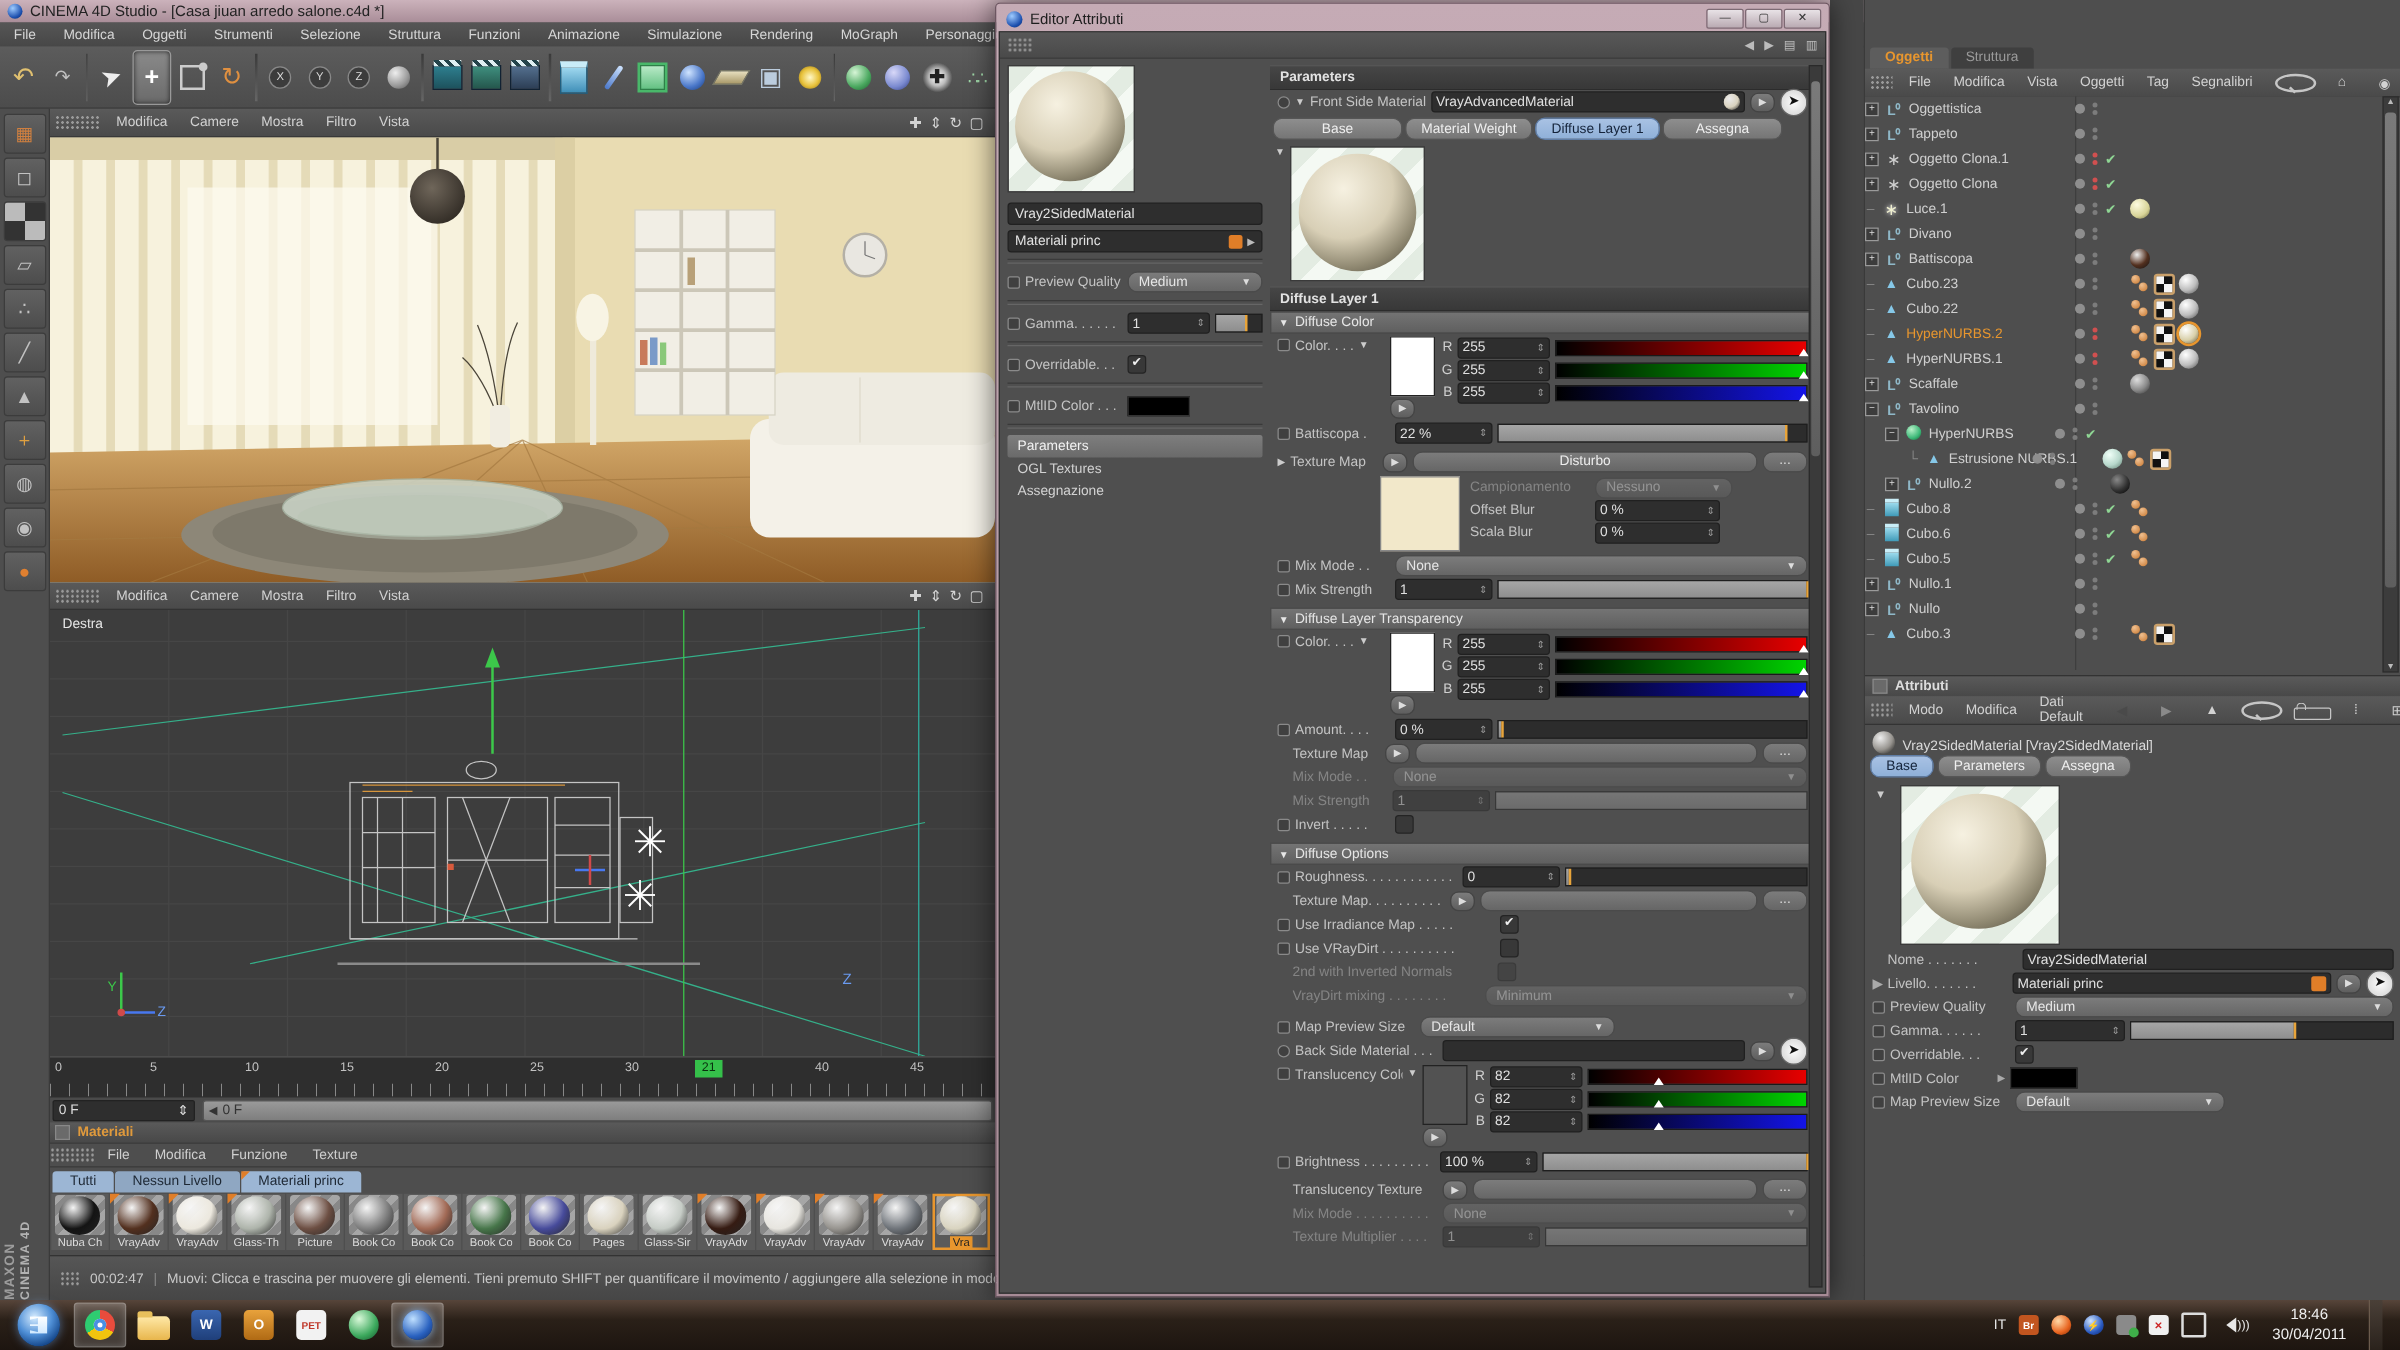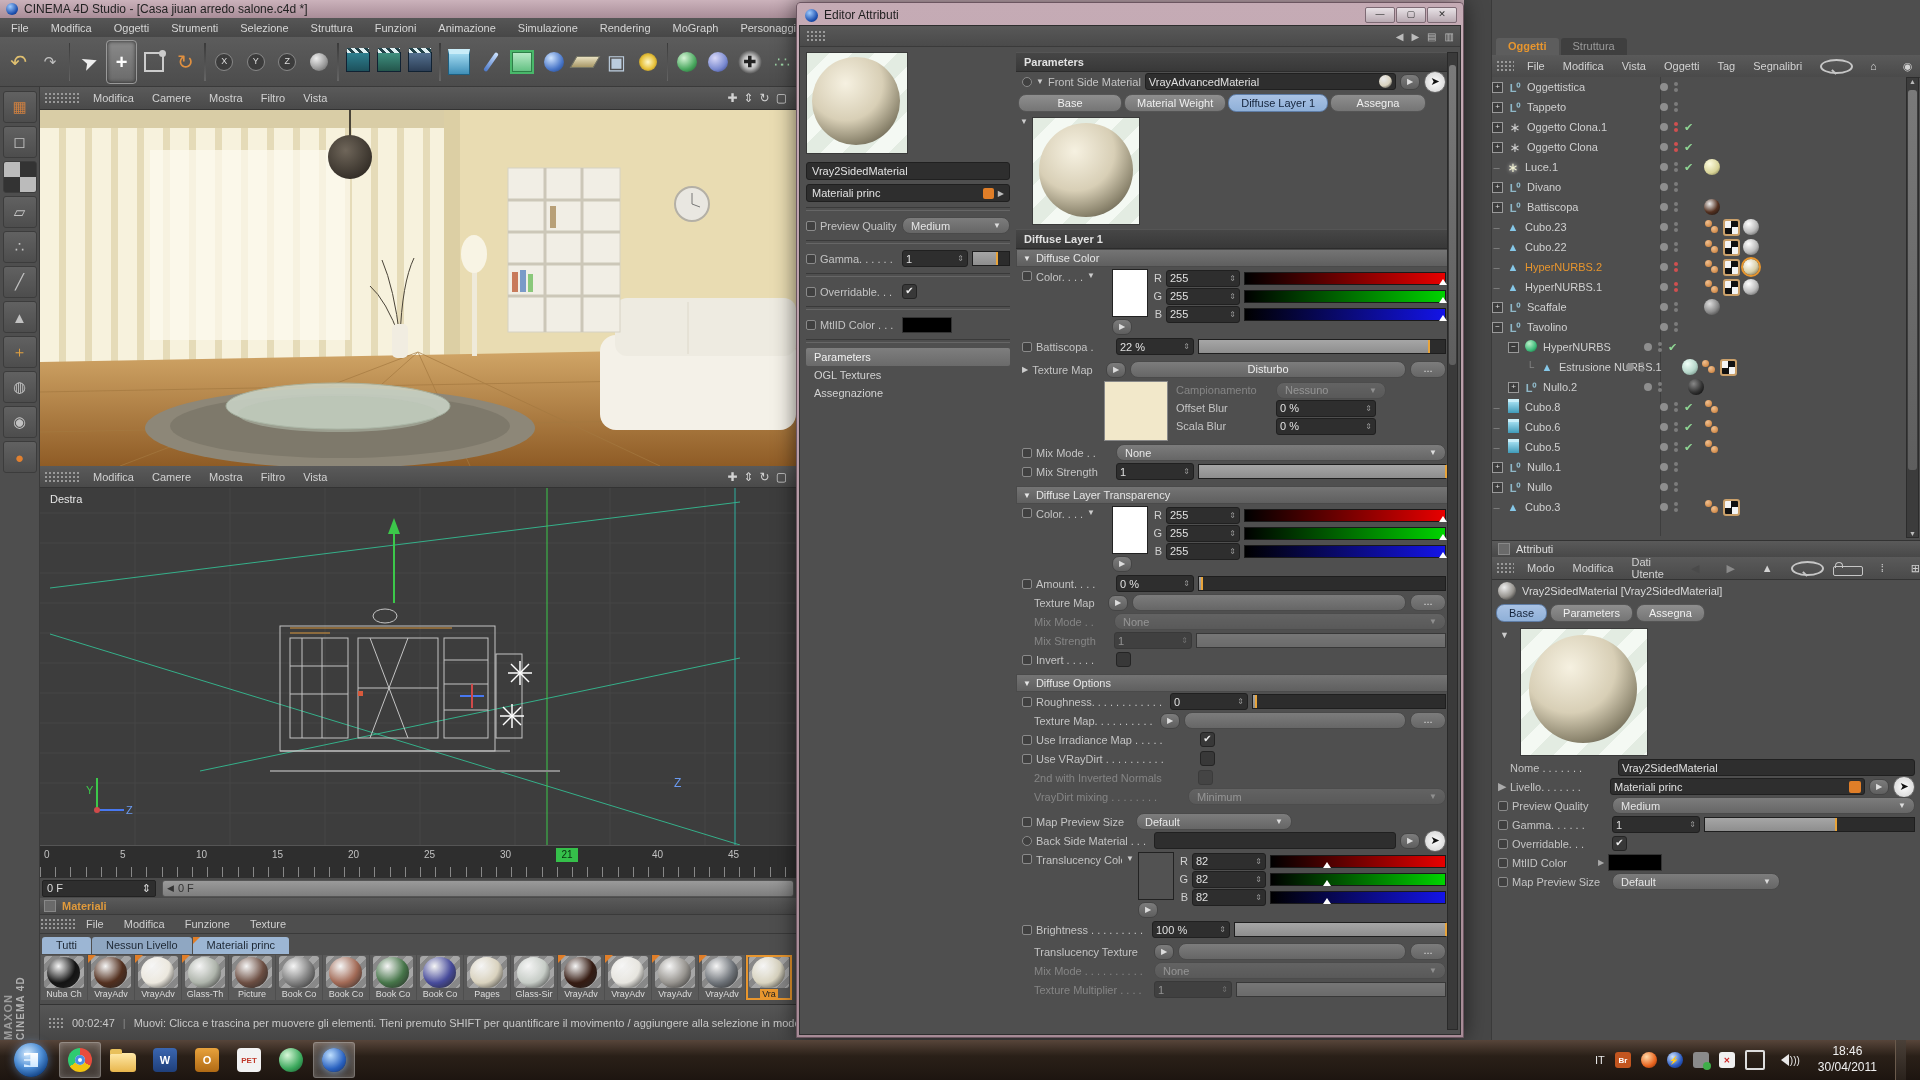--- a/index.html
+++ b/index.html
@@ -156,26 +156,26 @@
   .tag{width:16px;height:16px;border-radius:3px}
   .tagball{border-radius:50%}
   .tag.uv{background:conic-gradient(#111 0 25%,#f5f5f5 0 50%,#111 0 75%,#f5f5f5 0);border:2px solid #caa06a;width:13px;height:13px}
   .tag.phong{position:relative;background:transparent}
   .tag.phong:before{content:"";position:absolute;left:1px;top:1px;width:7px;height:7px;border-radius:50%;background:radial-gradient(circle at 35% 30%,#f0c090,#c87830)}
   .tag.phong:after{content:"";position:absolute;left:7px;top:7px;width:7px;height:7px;border-radius:50%;background:radial-gradient(circle at 35% 30%,#f0c090,#c87830)}
   .vline{position:absolute;left:168px;top:0;bottom:0;width:1px;background:#3e3e3e}
   #omscroll{position:absolute;right:2px;top:77px;width:11px;height:459px;background:#3c3c3c;border:1px solid #2c2c2c}
   #omscroll .thumb{position:absolute;left:1px;right:1px;top:12px;height:380px;background:linear-gradient(#7a7a7a,#5e5e5e);border-radius:3px}
   
-  #athead{position:absolute;left:0;top:540px;width:429px;height:17px;background:linear-gradient(#5a5a5a,#484848);display:flex;align-items:center;gap:6px;padding:0 6px;box-sizing:border-box;border-top:1px solid #333;font-weight:normal;color:#ddd}
+  #athead{position:absolute;left:0;top:540px;width:429px;height:17px;background:linear-gradient(#5a5a5a,#484848);display:flex;align-items:center;gap:6px;padding:0 6px;box-sizing:border-box;border-top:1px solid #333;font-weight:bold;color:#ddd}
   #atmenu{position:absolute;left:0;top:557px;width:429px;height:22px;background:linear-gradient(#5a5a5a,#4a4a4a);border-bottom:1px solid #333;display:flex;align-items:center}
   #atmenu .grip{width:16px;height:12px;margin:0 4px;background:radial-gradient(#999 1px,transparent 1.2px) 0 0/4px 4px}
   #atmenu span{padding:0 9px;color:#d2d2d2}
   #atmenu .icns{margin-left:auto;display:flex;gap:9px;padding-right:12px;color:#c6c6c6;align-items:center}
-  #atobj{position:absolute;left:0;top:579px;width:429px;height:24px;display:flex;align-items:center;gap:6px;padding:0 6px;box-sizing:border-box;color:#dadada}
+  #atobj{position:absolute;left:0;top:579px;width:429px;height:24px;display:flex;align-items:flex-end;gap:6px;padding:0 6px;box-sizing:border-box;color:#dadada}
   #attabs{position:absolute;left:4px;top:604px;display:flex;gap:3px}
   #atprev{position:absolute;left:28px;top:628px;width:126px;height:126px}
   #atdrop{position:absolute;left:8px;top:630px;color:#ccc;font-size:9px}
   #atsec{position:absolute;left:0;top:758px;width:429px}
   .mag{width:11px;height:11px;border:2px solid #c6c6c6;border-radius:50%;position:relative;display:inline-block}
   .mag:after{content:"";position:absolute;left:9px;top:10px;width:6px;height:2px;background:#c6c6c6;transform:rotate(45deg)}
   .lock{width:10px;height:8px;border:1px solid #c6c6c6;border-radius:2px;position:relative;display:inline-block;margin-top:5px}
   .lock:before{content:"";position:absolute;left:1px;top:-5px;width:6px;height:5px;border:1px solid #c6c6c6;border-bottom:none;border-radius:4px 4px 0 0}
   
   #taskbar{left:0;top:1040px;width:1920px;height:40px;background:linear-gradient(#57453a,#2a2018 40%,#1d1510);display:flex;align-items:center;box-sizing:border-box;padding:0 4px}
@@ -983,21 +983,21 @@
     </div>
 
   <div id="athead">
     <span style="width:10px;height:10px;background:#6a6a6a;border:1px solid #888"></span>
     <span>Attributi</span>
   </div>
   <div id="atmenu">
     <span class="grip"></span>
     <span>Modo</span>
     <span>Modifica</span>
-    <span>Dati Utente</span>
+    <span>Dati Default</span>
     <span class="icns">
       <span style="color:#4a4a4a">◀</span>
       <span style="color:#8a8a8a">▶</span>
       <span>▲</span>
       <span class="mag"></span>
       <span class="lock"></span>
       <span>⁞</span>
       <span>⊞</span>
     </span>
   </div>

